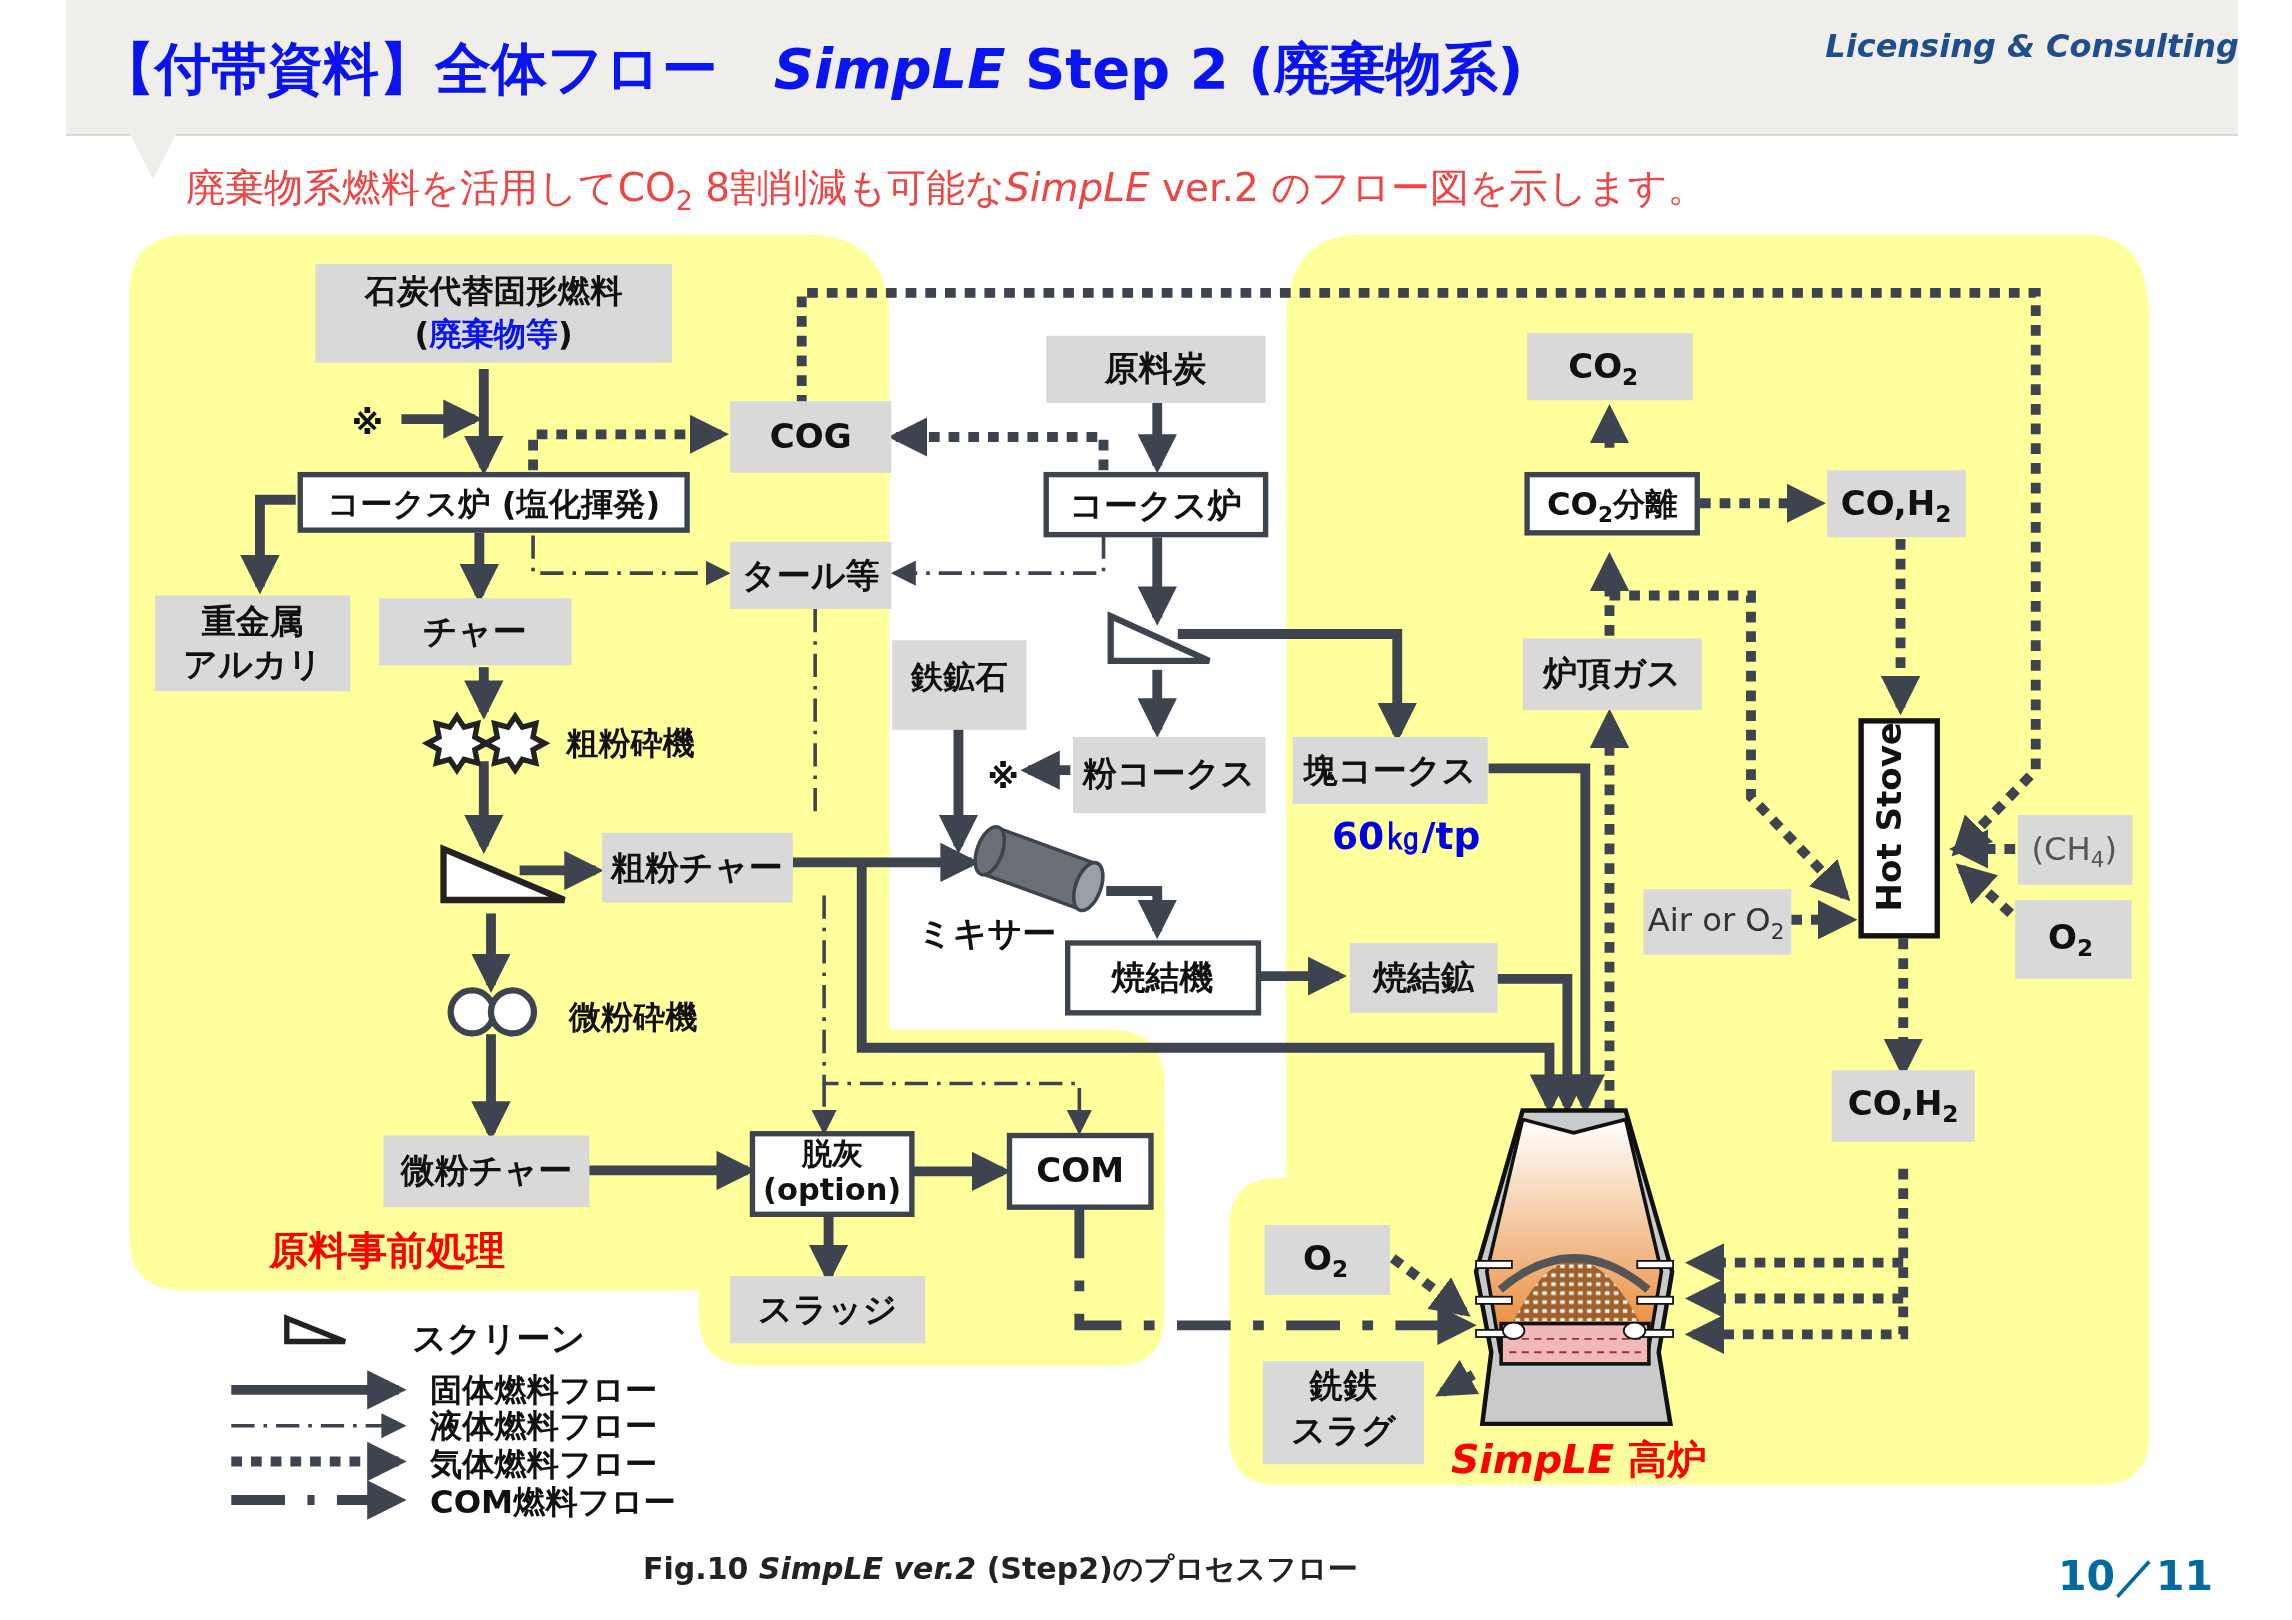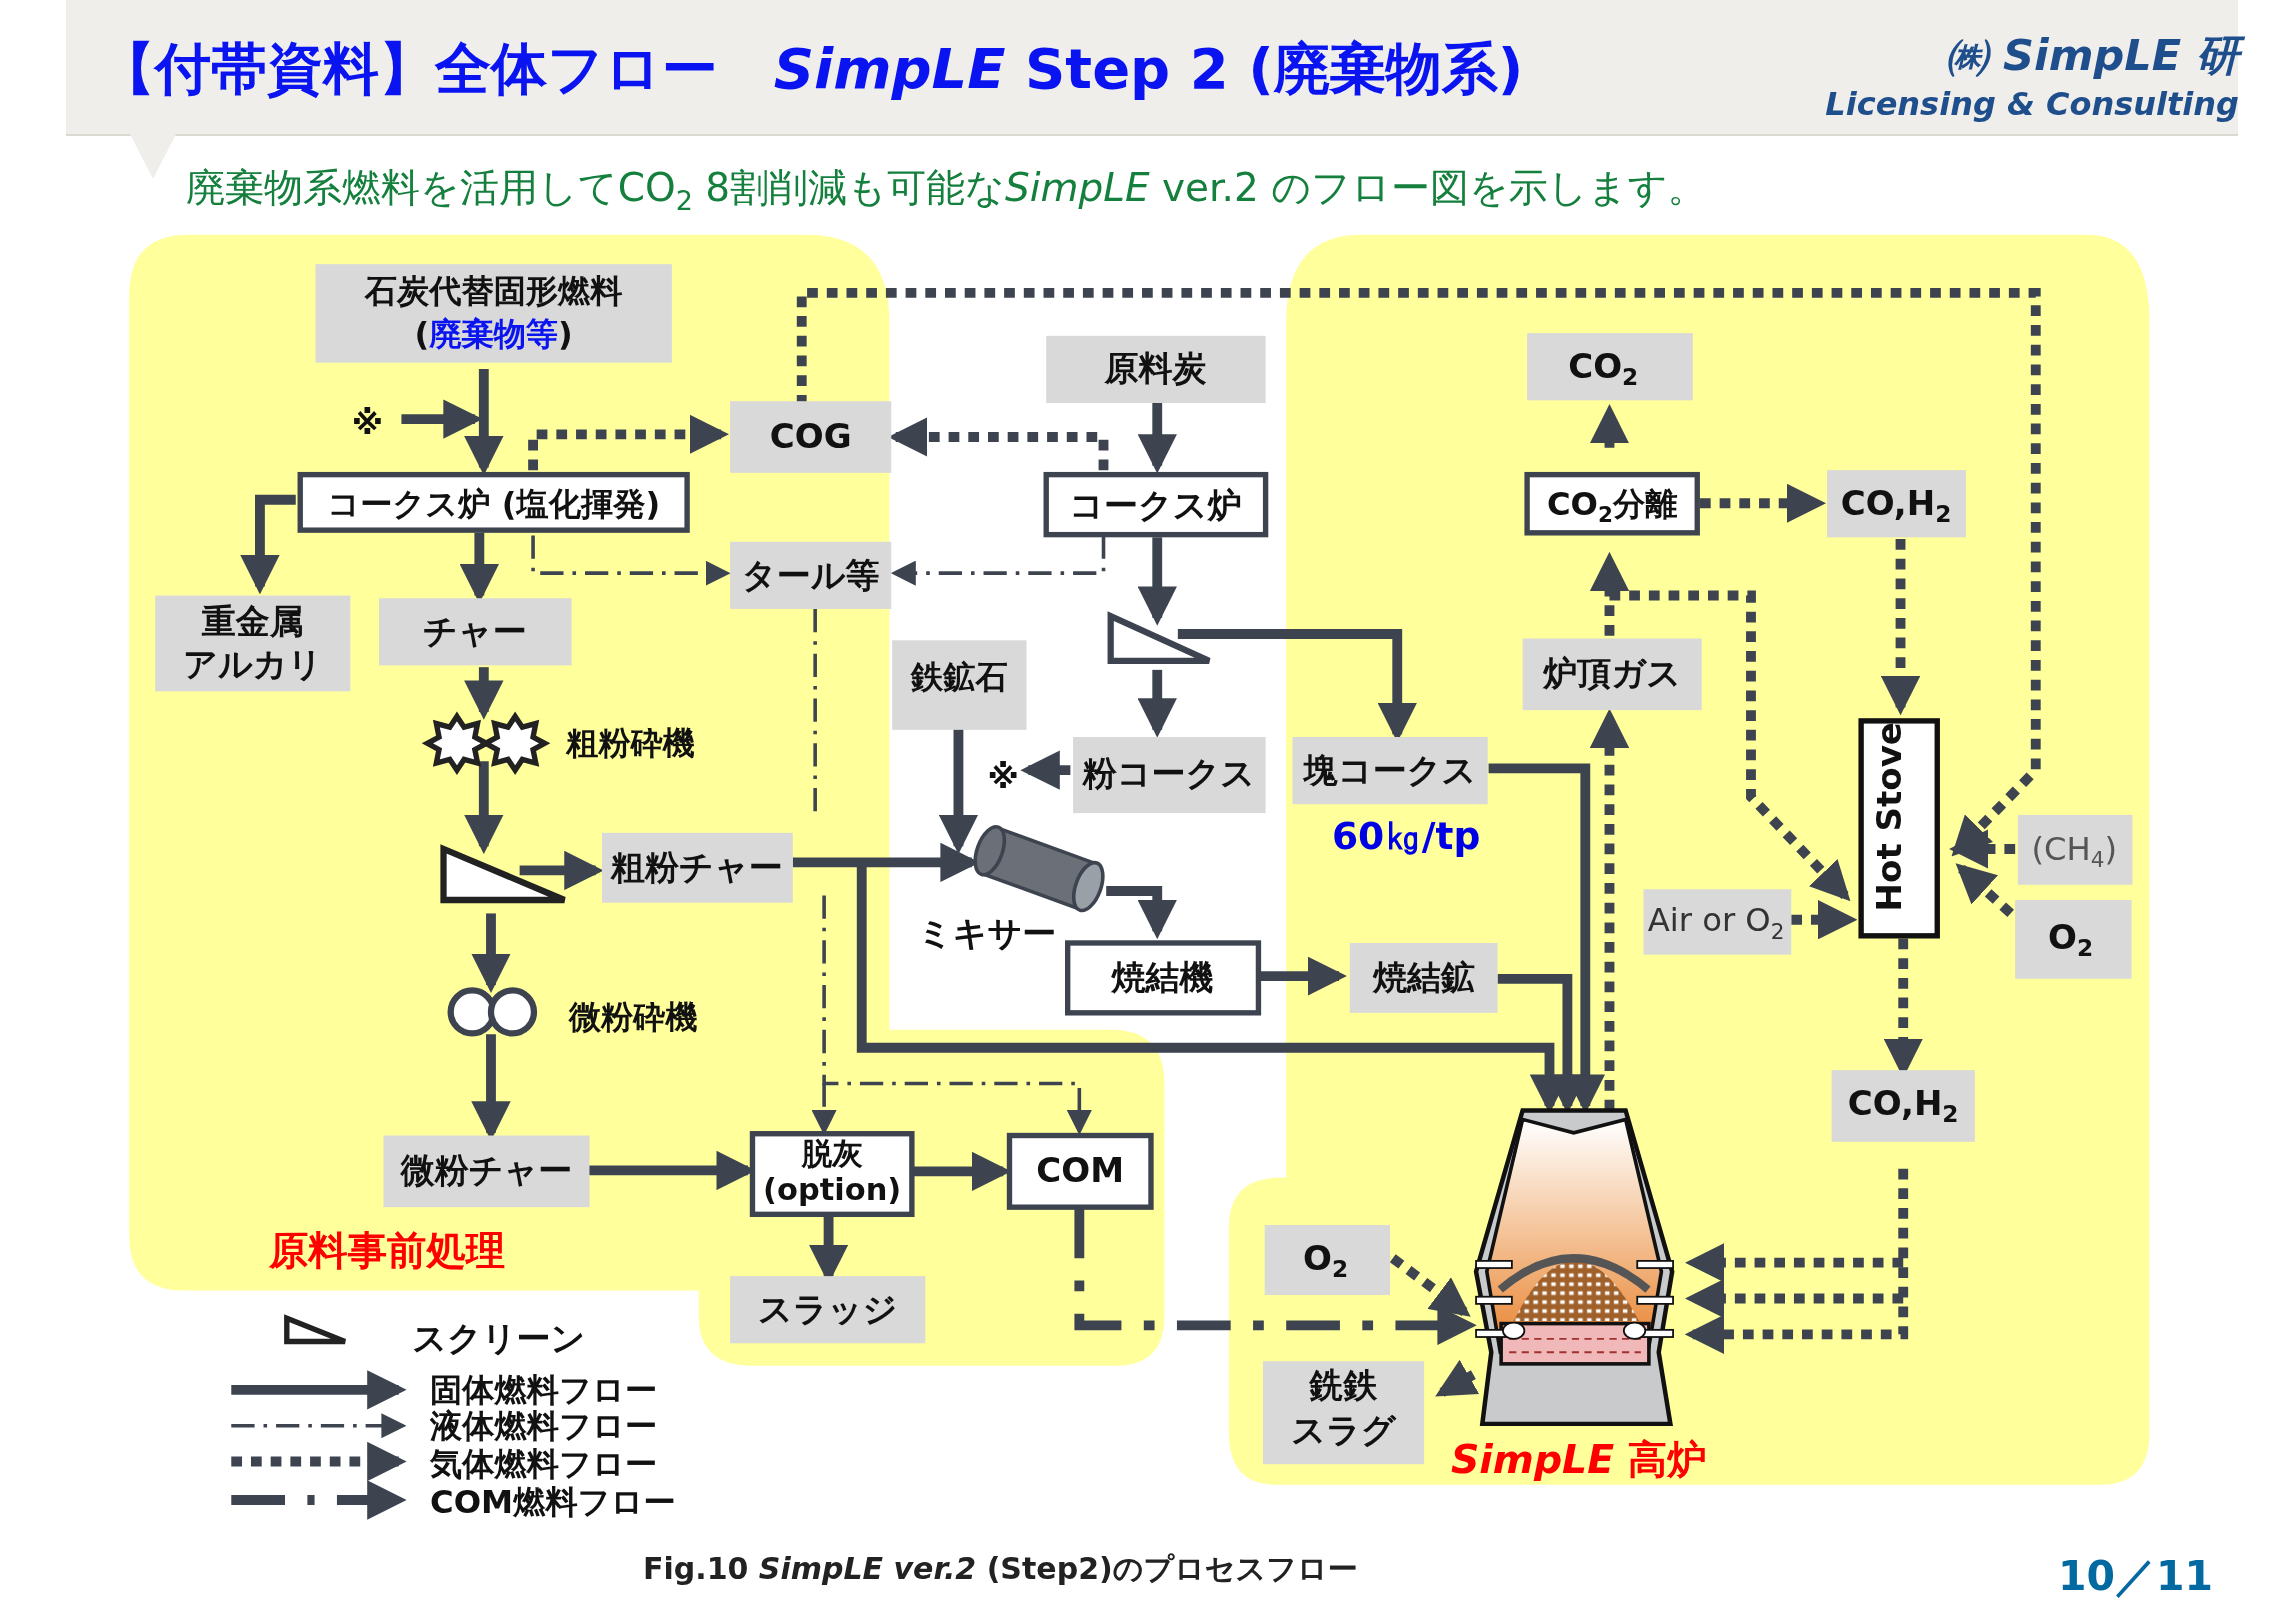--- a/index.html
+++ b/index.html
@@ -4,35 +4,34 @@
 <style>
   html,body{margin:0;padding:0;background:#fff;}
   body{width:2293px;height:1620px;position:relative;overflow:hidden;font-family:"DejaVu Sans","Liberation Sans",sans-serif;}
   .header{position:absolute;left:66px;top:0;width:2172px;height:134px;background:#f0eeeb;border-bottom:2.7px solid #dcd8d2;}
   .header-tail{position:absolute;left:130px;top:134px;width:0;height:0;border-left:23px solid transparent;border-right:23px solid transparent;border-top:45px solid #f0eeeb;}
   .title{position:absolute;left:99px;top:32px;font-size:56px;font-weight:bold;color:#0a14f0;white-space:nowrap;}
   .title i{font-style:italic;}
   .brand{position:absolute;right:54px;top:27px;text-align:right;color:#1f4e8c;font-weight:bold;font-style:italic;}
   .brand .b1{font-size:43px;}
   .brand .b2{font-size:32px;font-style:italic;}
-  .subtitle{position:absolute;left:186px;top:161px;font-size:39px;color:#15803d;white-space:nowrap;font-family:"DejaVu Sans",sans-serif;}
+  .subtitle{position:absolute;left:186px;top:161px;font-size:39px;color:#ef4444;white-space:nowrap;font-family:"DejaVu Sans",sans-serif;}
   .subtitle sub{font-size:27px;}
   svg{position:absolute;left:0;top:0;}
   .caption{position:absolute;left:643px;top:1549px;font-size:30px;font-weight:bold;color:#222;white-space:nowrap;}
   .pagenum{position:absolute;left:2058px;top:1549px;font-size:41px;font-weight:bold;color:#0369a1;}
   .t{font-family:"DejaVu Sans","Liberation Sans",sans-serif;font-weight:bold;fill:#111;}
 </style>
 </head>
 <body>
 
 <div class="header"></div>
 <div class="header-tail"></div>
 <div class="title"><span>【付帯資料】全体フロー　</span><i>SimpLE</i><span> Step 2 (廃棄物系)</span></div>
 <div class="brand">
-  <div class="b1">㈱ SimpLE 研</div>
   <div class="b2">Licensing &amp; Consulting</div>
 </div>
 <div class="subtitle"><span>廃棄物系燃料を活用してCO</span><sub>2</sub><span> 8割削減も可能な</span><i>SimpLE</i><span> ver.2 のフロー図を示します。</span></div>
 
 <svg width="2293" height="1620" viewBox="0 0 2560 1809">
   <defs>
     <marker id="ah" viewBox="0 0 10 10" refX="8" refY="5" markerWidth="4" markerHeight="4" orient="auto-start-reverse">
       <path d="M0,0 L10,5 L0,10 z" fill="#3d4450"></path>
     </marker>
     <marker id="ahs" viewBox="0 0 10 10" refX="8" refY="5" markerWidth="7" markerHeight="7" orient="auto-start-reverse">

